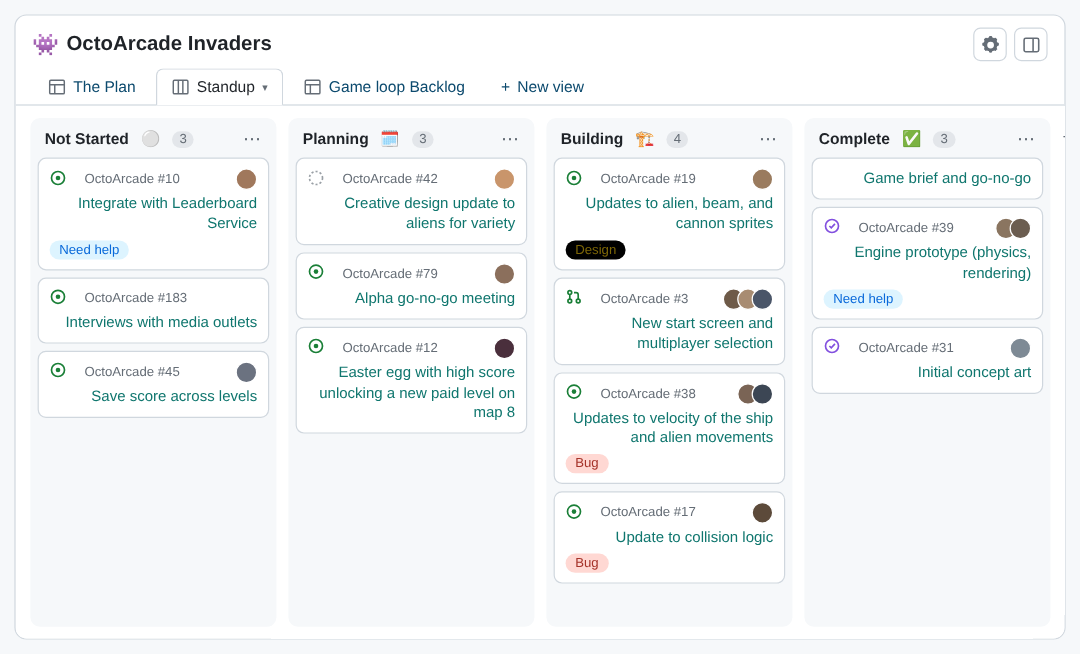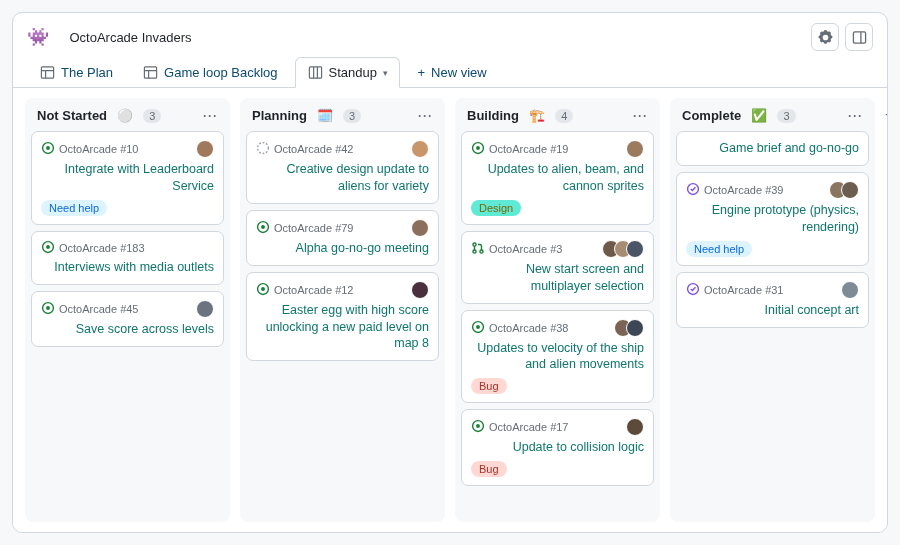--- a/index.html
+++ b/index.html
@@ -1,37 +1,37 @@
 <!DOCTYPE html>
 <html><head>
 <meta charset="utf-8">
 <style>
 * { box-sizing: border-box; margin: 0; padding: 0; }
 body { font-family: -apple-system, BlinkMacSystemFont, "Segoe UI", Helvetica, Arial, sans-serif; background: #f6f8fa; padding: 12px; font-size: 13px; color: #1f2328; }
 .board { background: #fff; border: 1px solid #d0d7de; border-radius: 10px; width: 876px; height: 521px; display: flex; flex-direction: column; overflow: hidden; }
 .header { display: flex; align-items: center; padding: 10px 14px 4px; justify-content: space-between; }
 .title-wrap { display: flex; align-items: center; gap: 6px; }
 .title-wrap .emoji { font-size: 18px; }
-.title-wrap h1 { font-size: 13px; font-weight: 400; margin-left: 14px; }
+.title-wrap h1 { font-size: 17px; font-weight: 700; }
 .header-actions { display: flex; gap: 6px; }
 .icon-btn { width: 28px; height: 28px; border: 1px solid #d0d7de; border-radius: 6px; display: flex; align-items: center; justify-content: center; background: #fff; cursor: pointer; color: #656d76; }
 .tabs { display: flex; align-items: center; gap: 4px; padding: 2px 14px 0; border-bottom: 1px solid #d0d7de; }
 .tab { display: flex; align-items: center; gap: 6px; padding: 7px 12px; color: #0c4a6e; cursor: pointer; font-size: 13px; border-radius: 6px 6px 0 0; margin-bottom: -1px; border: 1px solid transparent; }
 .tab.active { background: #fff; border: 1px solid #d0d7de; border-bottom: 1px solid #fff; color: #1f2328; font-weight: 500; }
 .tab svg { color: #656d76; }
 .columns { display: flex; gap: 10px; padding: 10px 12px; flex: 1; overflow-x: auto; background: #fff; }
 .column { background: #f6f8fa; border-radius: 8px; width: 205px; flex-shrink: 0; padding: 8px 6px; }
 .col-head { display: flex; align-items: center; justify-content: space-between; padding: 2px 6px 8px; }
 .col-title { display: flex; align-items: center; gap: 10px; font-size: 13px; font-weight: 600; }
 .col-emoji { font-size: 13px; }
 .count-pill { background: #e3e6ea; color: #656d76; font-size: 11px; font-weight: 500; border-radius: 9px; padding: 1px 6px; min-width: 16px; text-align: center; }
 .col-menu { color: #656d76; cursor: pointer; font-weight: bold; letter-spacing: 1px; font-size: 12px; }
 .card { background: #fff; border: 1px solid #d0d7de; border-radius: 7px; padding: 8px 9px; margin-bottom: 6px; cursor: pointer; }
 .card-top { display: flex; align-items: center; justify-content: space-between; margin-bottom: 3px; }
-.card-meta { display: flex; align-items: center; gap: 4px; font-size: 11px; color: #656d76; }
+.card-meta { display: flex; align-items: center; gap: 15px; font-size: 11px; color: #656d76; }
 .card-title { font-size: 12.5px; line-height: 1.35; color: #0f766e; text-align: right; }
 .avatar { width: 18px; height: 18px; border-radius: 50%; background: #8c6e5e; flex-shrink: 0; border: 1px solid #fff; }
 .avatar-stack { display: flex; }
 .avatar-stack .avatar { margin-left: -6px; }
 .avatar-stack .avatar:first-child { margin-left: 0; }
 .status-icon { width: 14px; height: 14px; flex-shrink: 0; }
 .label { display: inline-block; font-size: 11px; padding: 2px 8px; border-radius: 9px; margin-top: 5px; }
 .add-col { width: 22px; display: flex; align-items: flex-start; justify-content: center; padding-top: 8px; color: #656d76; cursor: pointer; font-size: 16px; }
 .chevron { font-size: 9px; color: #656d76; }
 </style>
@@ -61,36 +61,36 @@
 
   <div class="tabs">
     <div class="tab">
       <svg width="15" height="15" viewBox="0 0 16 16" fill="none" stroke="currentColor" stroke-width="1.3">
           <rect x="1.5" y="2" width="13" height="12" rx="1"></rect>
           <line x1="1.5" y1="6" x2="14.5" y2="6"></line>
           <line x1="6" y1="6" x2="6" y2="14"></line>
         </svg>
       <span>The Plan</span>
     </div>
-    <div class="tab">
-      <svg width="15" height="15" viewBox="0 0 16 16" fill="none" stroke="currentColor" stroke-width="1.3">
-          <rect x="1.5" y="2" width="13" height="12" rx="1"></rect>
-          <line x1="1.5" y1="6" x2="14.5" y2="6"></line>
-          <line x1="6" y1="6" x2="6" y2="14"></line>
-        </svg>
-      <span>Game loop Backlog</span>
-    </div>
     <div class="tab active">
       <svg width="15" height="15" viewBox="0 0 16 16" fill="none" stroke="currentColor" stroke-width="1.3">
           <rect x="1.5" y="2" width="13" height="12" rx="1"></rect>
           <line x1="6" y1="2" x2="6" y2="14"></line>
           <line x1="10" y1="2" x2="10" y2="14"></line>
         </svg>
       <span>Standup</span>
       <span class="chevron">▾</span>
+    </div>
+    <div class="tab">
+      <svg width="15" height="15" viewBox="0 0 16 16" fill="none" stroke="currentColor" stroke-width="1.3">
+          <rect x="1.5" y="2" width="13" height="12" rx="1"></rect>
+          <line x1="1.5" y1="6" x2="14.5" y2="6"></line>
+          <line x1="6" y1="6" x2="6" y2="14"></line>
+        </svg>
+      <span>Game loop Backlog</span>
     </div>
     <div class="tab">
       <span>+</span>
       <span>New view</span>
     </div>
   </div>
 
   <div class="columns" id="columns">
       <div class="column">
     <div class="col-head">
@@ -215,21 +215,21 @@
                   <circle cx="8" cy="8" r="6.2" fill="none" stroke="#1a7f37" stroke-width="1.6"></circle>
                   <circle cx="8" cy="8" r="2.2" fill="#1a7f37"></circle>
                 </svg></span>
           <span>OctoArcade #19</span>
         </div>
         <div class="avatar-stack">
               <span class="avatar" style="background:#9a7b5e"></span>
             </div>
       </div>
       <div class="card-title">Updates to alien, beam, and cannon sprites</div>
-      <span class="label" style="background:#5eead4;color:#7d6606">Design</span></div>
+      <span class="label" style="background:#000000;color:#7d6606">Design</span></div>
         <div class="card">
       <div class="card-top">
         <div class="card-meta">
           <span><svg class="status-icon" viewBox="0 0 16 16" fill="none" stroke="#1a7f37" stroke-width="1.6">
                   <circle cx="4" cy="4" r="1.8"></circle>
                   <circle cx="4" cy="12" r="1.8"></circle>
                   <circle cx="12" cy="12" r="1.8"></circle>
                   <path d="M4 5.8v4.4M8 4h2a2 2 0 0 1 2 2v4.2"></path>
                 </svg></span>
           <span>OctoArcade #3</span>

